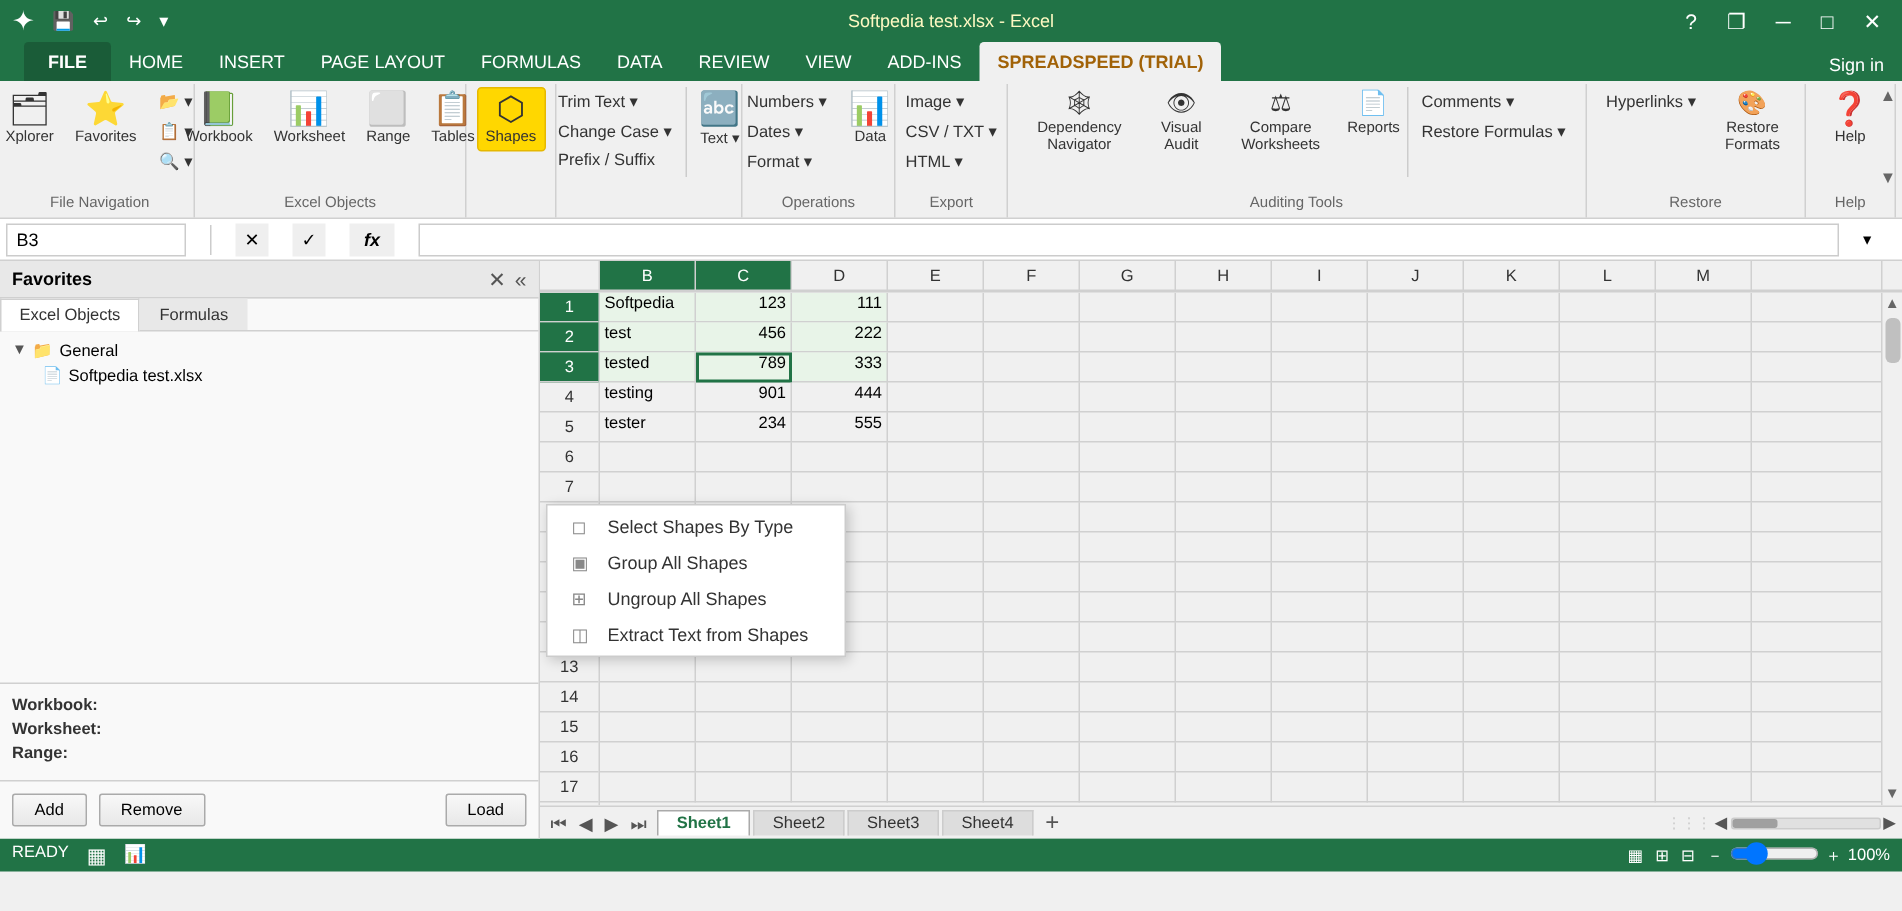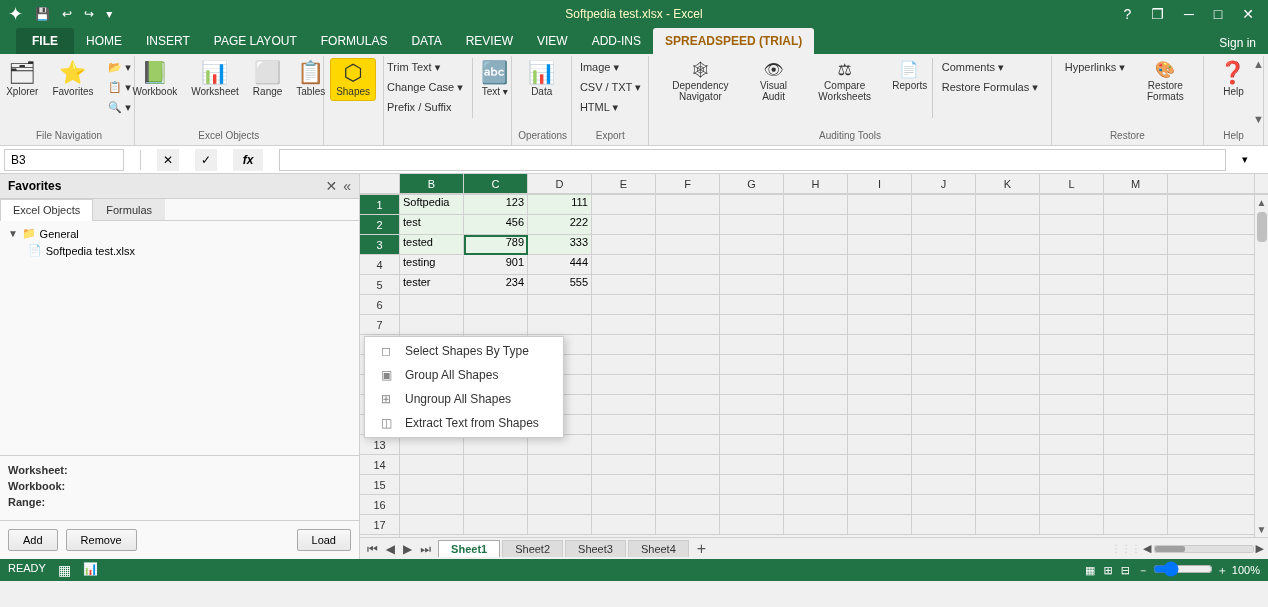--- a/index.html
+++ b/index.html
@@ -487,20 +487,25 @@
       <div class="ribbon-btn">
         <span class="icon">🔤</span>
         <span>Text ▾</span>
       </div>
     </div>
     <div class="ribbon-group-label"></div>
   </div>
 
   <div class="ribbon-group">
     <div class="ribbon-group-content">
+      <div class="ribbon-col">
+        <div class="ribbon-btn-small">Numbers ▾</div>
+        <div class="ribbon-btn-small">Dates ▾</div>
+        <div class="ribbon-btn-small">Format ▾</div>
+      </div>
       <div class="ribbon-btn">
         <span class="icon">📊</span>
         <span>Data</span>
       </div>
     </div>
     <div class="ribbon-group-label">Operations</div>
   </div>
 
   <div class="ribbon-group">
     <div class="ribbon-group-content">
@@ -597,25 +602,25 @@
         <span>📁</span>
         <span>General</span>
       </div>
       <div class="tree-item" style="padding-left:24px;">
         <span>📄</span>
         <span>Softpedia test.xlsx</span>
       </div>
     </div>
     <div class="sidebar-fields">
       <div class="field-row">
+        <span class="field-label">Workbook:</span>
+        <span class="field-value"></span>
+      </div>
+      <div class="field-row">
         <span class="field-label">Worksheet:</span>
-        <span class="field-value"></span>
-      </div>
-      <div class="field-row">
-        <span class="field-label">Workbook:</span>
         <span class="field-value"></span>
       </div>
       <div class="field-row">
         <span class="field-label">Range:</span>
         <span class="field-value"></span>
       </div>
     </div>
     <div class="sidebar-btns">
       <button class="action-btn">Add</button>
       <button class="action-btn">Remove</button>

